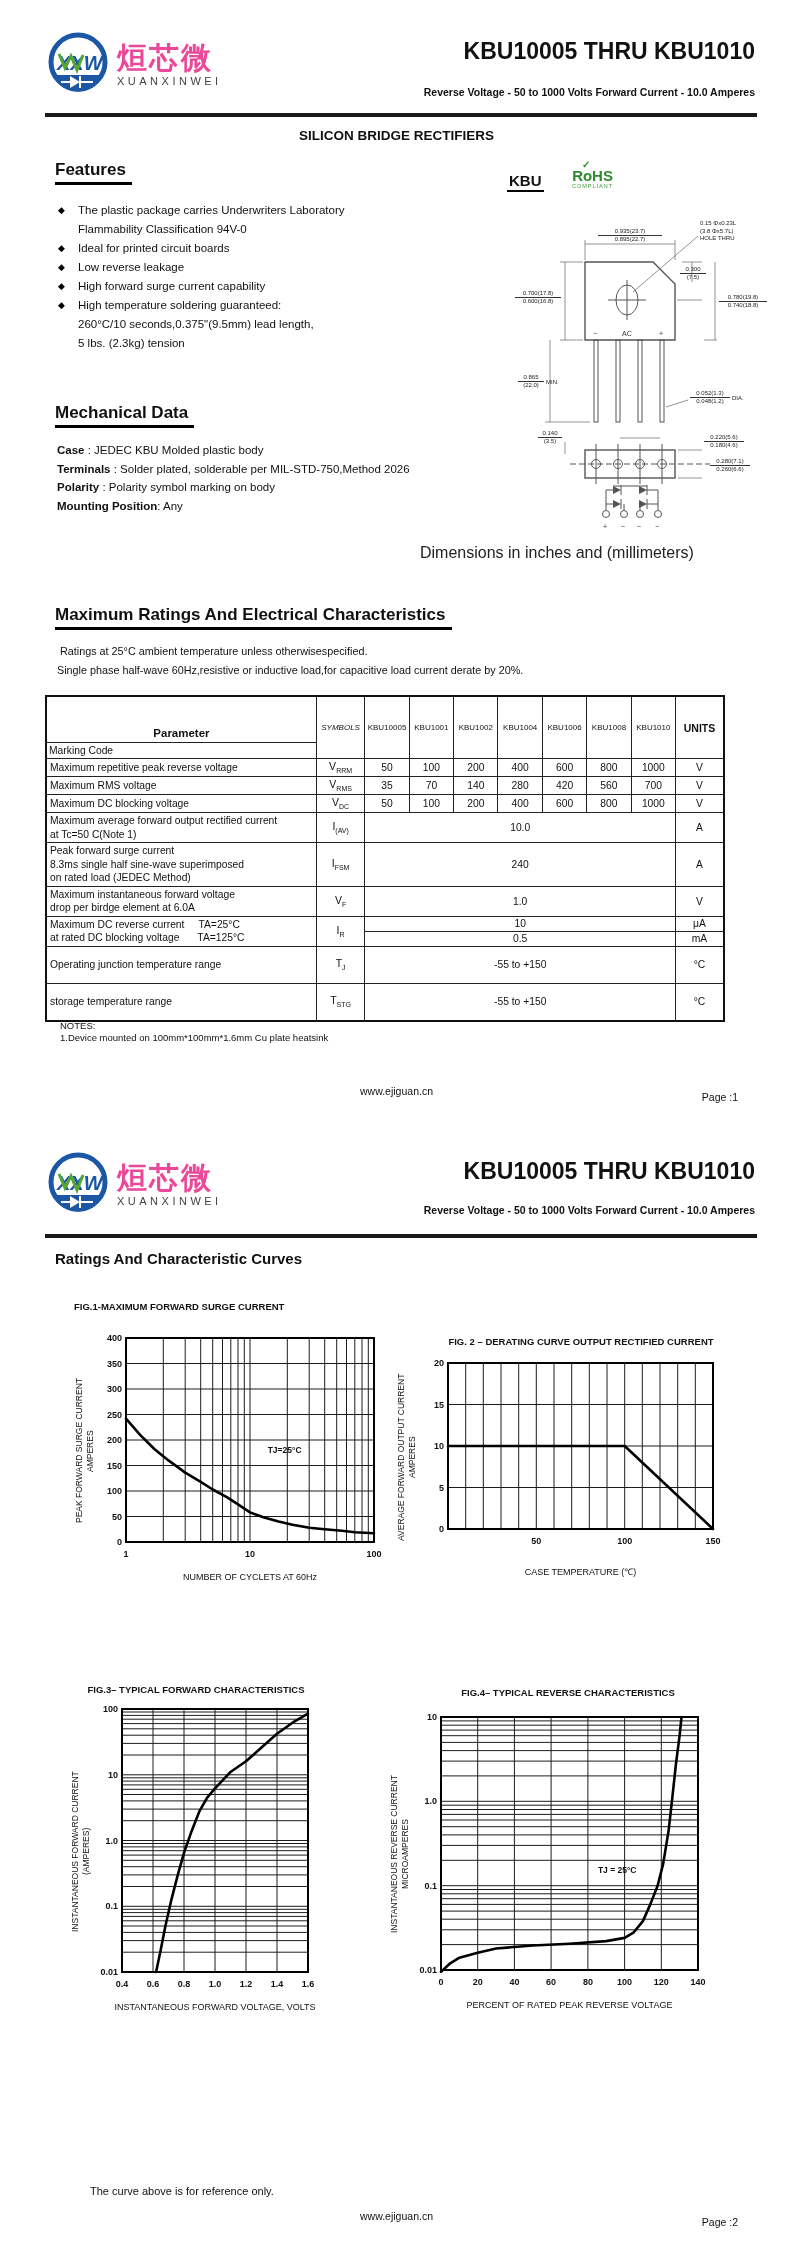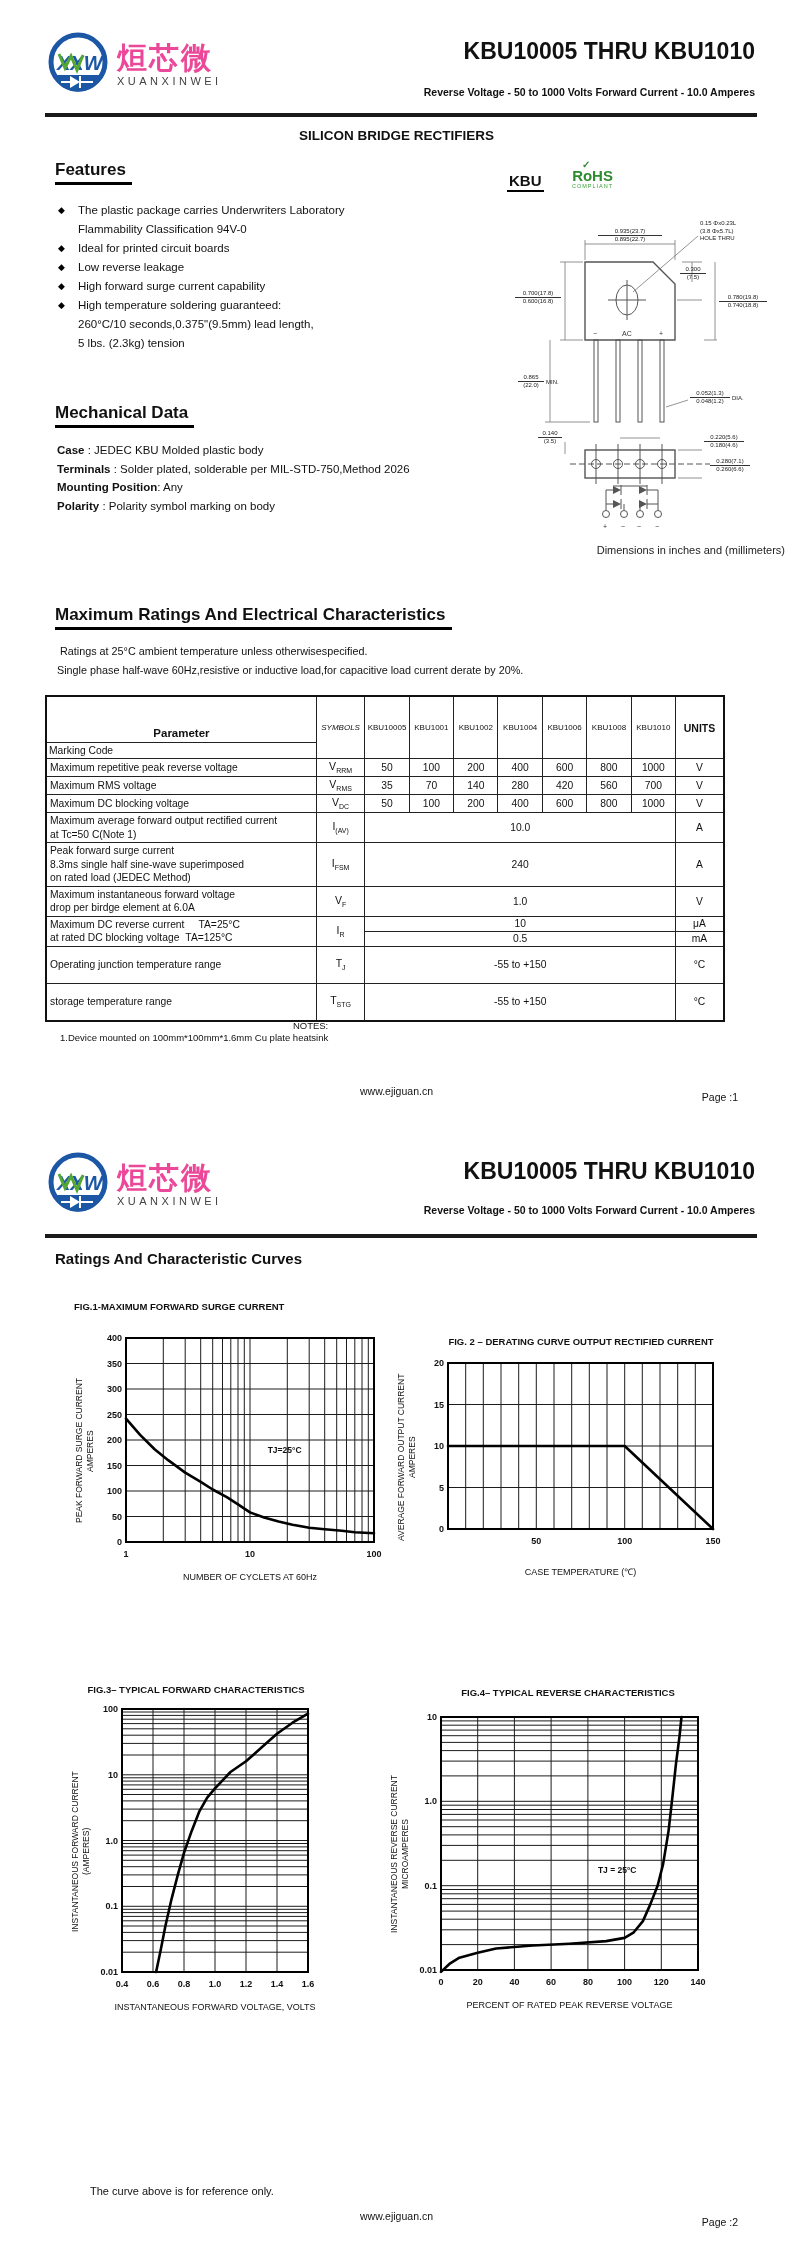--- a/index.html
+++ b/index.html
@@ -28,38 +28,38 @@
   
   .pkg svg{position:absolute;left:0;top:0;}
   .ln{stroke:#555;fill:none;stroke-width:1;}
   .body-ln{stroke:#555;fill:none;stroke-width:1.4;}
   .dimln{stroke:#777;fill:none;stroke-width:0.8;}
   .dim{position:absolute;font-size:6px;line-height:1.2;text-align:center;color:#222;white-space:nowrap;}
   .dim .t{display:block;border-bottom:0.6px solid #333;padding:0 1px;}
   .dim .b{display:block;}
   .dim .sfx{position:absolute;left:100%;top:30%;margin-left:2px;}
   .hole-note{position:absolute;font-size:6px;line-height:1.25;text-align:left;color:#222;white-space:nowrap;}
-  .pkg-caption{position:absolute;width:100%;text-align:right;font-size:11px;color:#222;}
+  .pkg-caption{position:absolute;width:100%;text-align:left;font-size:16px;color:#222;}
   .svgtext{font-size:7px;fill:#333;font-family:"Liberation Sans",sans-serif;}
   
   table.ratings{border-collapse:collapse;table-layout:fixed;width:680px;font-size:10.3px;}
   table.ratings td{border:1px solid #222;padding:1px 3px;vertical-align:middle;}
   table.ratings{border:2px solid #111;}
   .ph{border-bottom:1px solid #222;text-align:center;font-weight:bold;font-size:11.5px;padding:2px 0 3px 0;margin-top:28px;}
   .mc{text-align:left;font-size:10.3px;padding:2px 2px;}
   .sym-h{font-style:italic;font-size:8px;text-align:center;}
   .part-h{font-size:8px;text-align:center;padding:1px 0 !important;}
   .units-h{font-weight:bold;font-size:10.5px;text-align:center;}
   .cc{text-align:center;}
   .sym{text-align:center;font-size:10.5px;}
   .sym sub{font-size:7px;}
   .pl{line-height:13.5px;}
   .vrow td{height:15px;}
   .trow td{height:34px;}
-  .notes{font-size:9.5px;line-height:12px;text-align:right;}
+  .notes{font-size:9.5px;line-height:12px;}
   .footer-site{width:793px;text-align:center;font-size:10.5px;}
   .footer-page{font-size:10.5px;}
   
   .fig{position:absolute;}
   .fig-title{font-weight:bold;font-size:9.5px;text-align:center;white-space:nowrap;}
   .fig-body{display:flex;align-items:stretch;}
   .ylab{writing-mode:vertical-rl;transform:rotate(180deg);font-size:8.5px;line-height:1.3;text-align:center;color:#111;display:flex;flex-direction:column;justify-content:center;}
   .ylab span{display:block;}
   .fig-xlab{font-size:9px;display:flex;justify-content:center;white-space:nowrap;margin-top:2px;}
   .gl{stroke:#1c1c1c;stroke-width:1;}
@@ -267,22 +267,22 @@
       </span>
     <div class="pkg-caption" style="top:322px;">Dimensions in inches and (millimeters)</div>
   </div>
 
   <div class="abs" style="left:55px;top:403px;">
     <span class="sec-h">Mechanical Data</span>
   </div>
   <div class="abs" style="left:57px;top:441px;width:400px;">
     <div class="mech-line"><b>Case</b><span> : JEDEC KBU Molded plastic body</span></div>
     <div class="mech-line"><b>Terminals</b><span> : Solder plated, solderable per MIL-STD-750,Method 2026</span></div>
+    <div class="mech-line"><b>Polarity</b><span> : Polarity symbol  marking on body</span></div>
     <div class="mech-line"><b>Mounting Position</b><span>: Any</span></div>
-    <div class="mech-line"><b>Polarity</b><span> : Polarity symbol  marking on body</span></div>
   </div>
 
   <div class="abs" style="left:55px;top:605px;">
     <span class="sec-h">Maximum Ratings And Electrical Characteristics</span>
   </div>
   <div class="abs cond" style="left:60px;top:645px;">Ratings at 25°C ambient temperature unless otherwisespecified.</div>
   <div class="abs cond" style="left:57px;top:664px;">Single phase half-wave 60Hz,resistive or inductive load,for capacitive load current derate by 20%.</div>
 
   <div class="abs" style="left:45px;top:695px;">
     <table class="ratings">
@@ -374,21 +374,21 @@
               <div class="pl">Maximum instantaneous forward voltage</div>
               <div class="pl">drop per birdge element at 6.0A</div>
             </td>
         <td class="sym"><span>V</span><sub>F</sub></td>
         <td class="cc" colspan="7">1.0</td>
         <td class="cc">V</td>
       </tr>
       <tr>
         <td rowspan="2">
           <div class="pl"><span>Maximum DC reverse current</span><span style="margin-left:14px;">TA=25°C</span></div>
-          <div class="pl"><span>at rated DC blocking voltage</span><span style="margin-left:6px;">TA=125°C</span></div>
+          <div class="pl"><span>at rated DC blocking voltage</span><span style="margin-left:18px;">TA=125°C</span></div>
         </td>
         <td rowspan="2" class="sym"><span>I</span><sub>R</sub></td>
         <td class="cc" colspan="7">10</td>
         <td class="cc">μA</td>
       </tr>
       <tr>
         <td class="cc" colspan="7">0.5</td>
         <td class="cc">mA</td>
       </tr>
       <tr class="trow">

